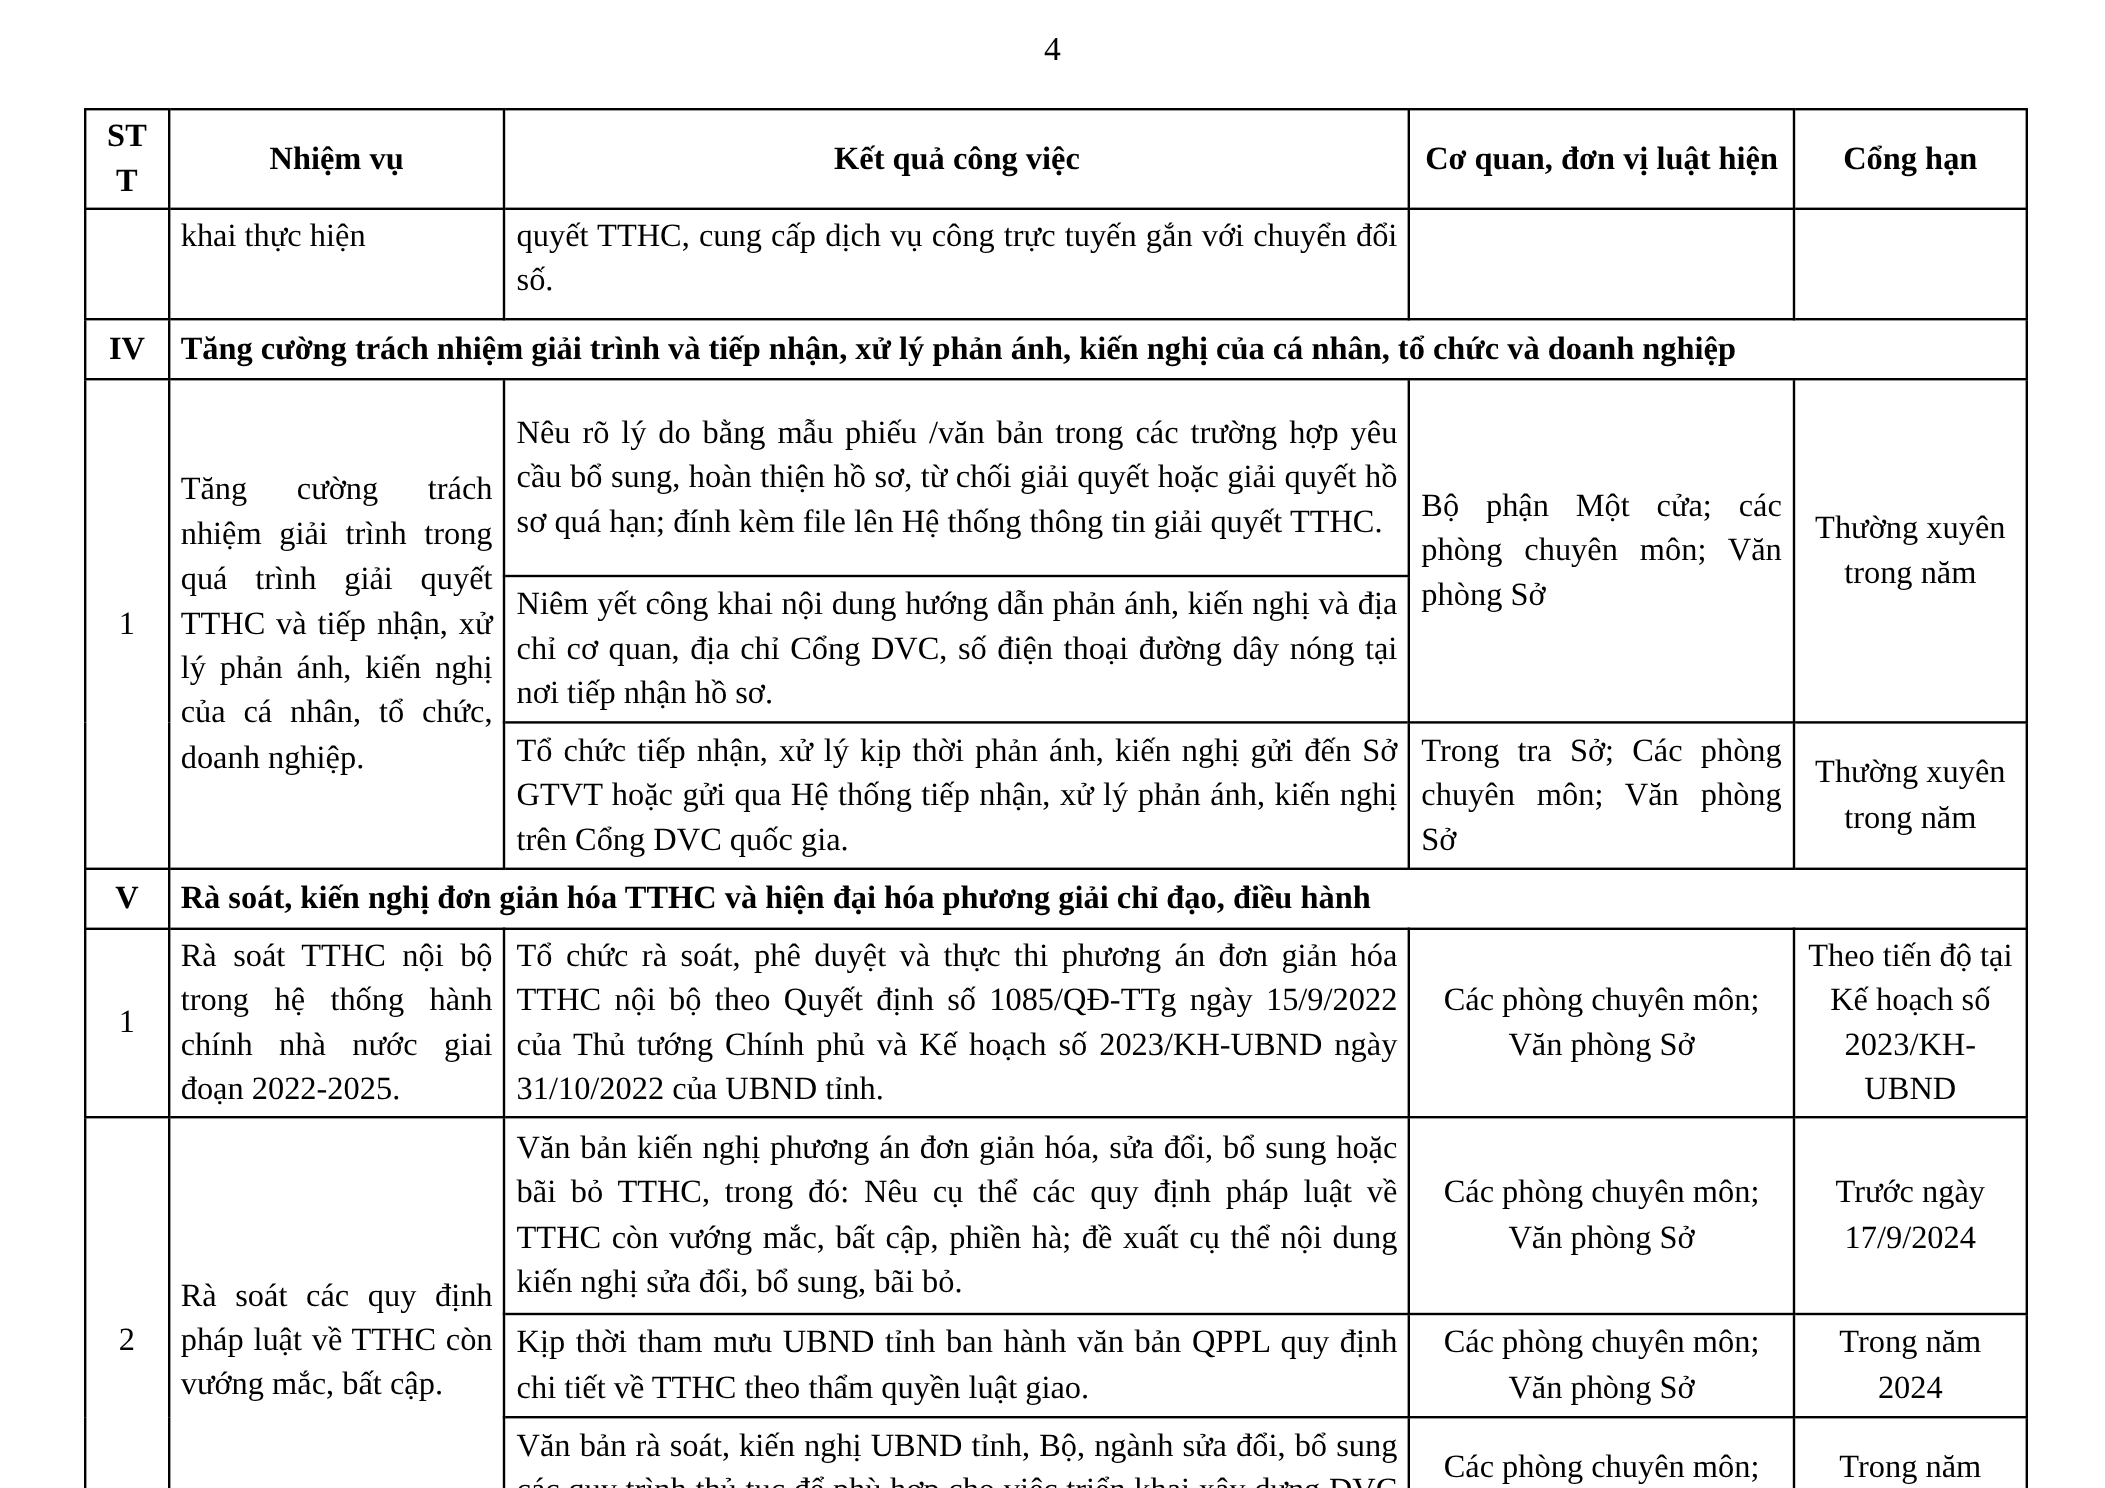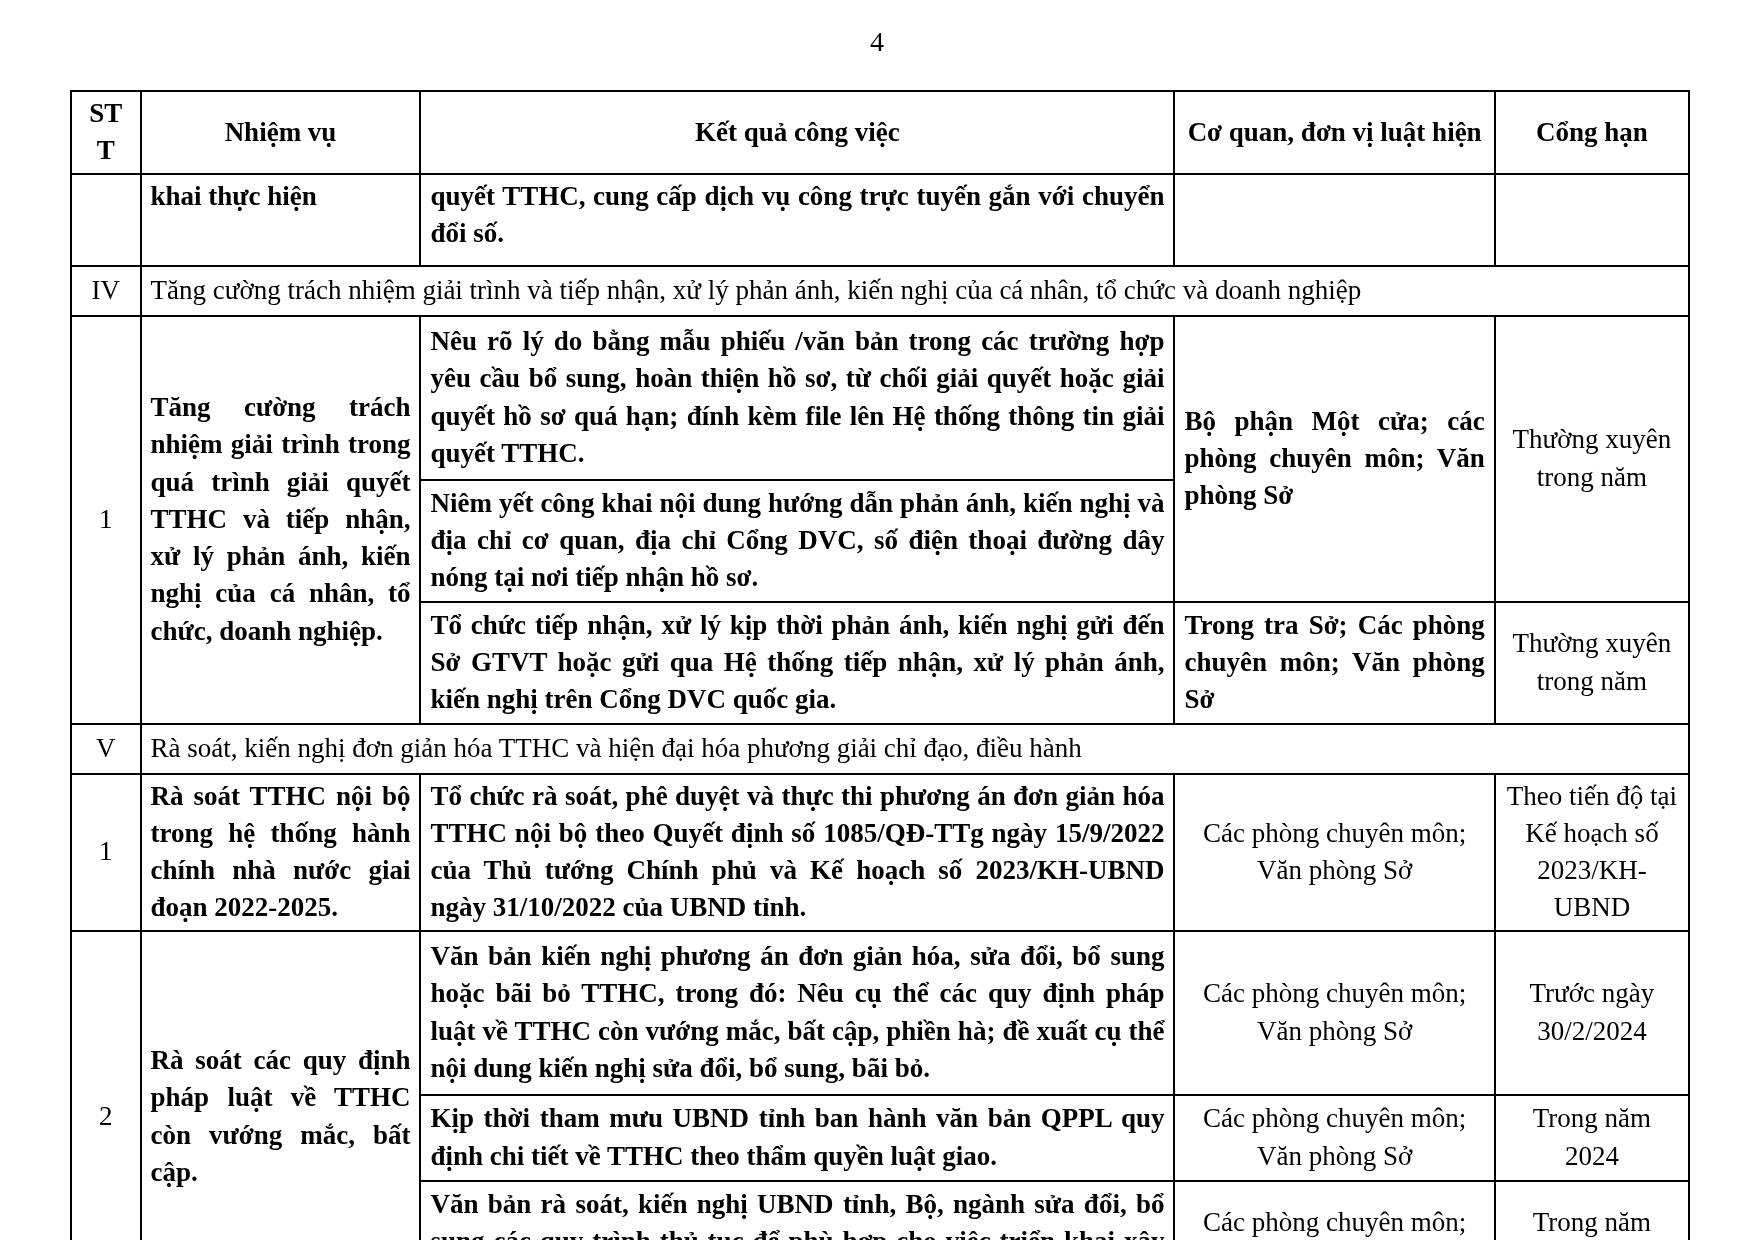--- a/index.html
+++ b/index.html
@@ -40,24 +40,24 @@
     vertical-align: middle;
     overflow: hidden;
     word-wrap: break-word;
   }
   th {
     font-weight: bold;
     text-align: center;
     height: 50px;
   }
   .c  { text-align: center; }
-  .j  { text-align: justify; font-weight: bold; }
+  .j  { text-align: justify; }
   .l  { text-align: left; }
   .top { vertical-align: top !important; }
-  tr.section-row td { font-weight: normal; height: 42px; }
+  tr.section-row td { font-weight: bold; height: 42px; }
   .h-cont  { height: 84px; }
   .h-iv-a  { height: 156px; }
   .h-iv-b  { height: 114px; }
   .h-iv-c  { height: 114px; }
   .h-v1    { height: 148px; }
   .h-v2a   { height: 156px; }
   .h-v2b   { height: 78px; margin-top: 32px; }
   .h-v2c   { height: 114px; }
 </style>
 </head>
@@ -127,21 +127,21 @@
       <td class="j">Tổ chức rà soát, phê duyệt và thực thi phương án đơn giản hóa TTHC nội bộ theo Quyết định số 1085/QĐ-TTg ngày 15/9/2022 của Thủ tướng Chính phủ và Kế hoạch số 2023/KH-UBND ngày 31/10/2022 của UBND tỉnh.</td>
       <td class="c">Các phòng chuyên môn; Văn phòng Sở</td>
       <td class="c">Theo tiến độ tại Kế hoạch số 2023/KH-UBND</td>
     </tr>
 
     <tr>
       <td rowspan="3" class="c">2</td>
       <td rowspan="3" class="j">Rà soát các quy định pháp luật về TTHC còn vướng mắc, bất cập.</td>
       <td class="j h-v2a">Văn bản kiến nghị phương án đơn giản hóa, sửa đổi, bổ sung hoặc bãi bỏ TTHC, trong đó: Nêu cụ thể các quy định pháp luật về TTHC còn vướng mắc, bất cập, phiền hà; đề xuất cụ thể nội dung kiến nghị sửa đổi, bổ sung, bãi bỏ.</td>
       <td class="c">Các phòng chuyên môn; Văn phòng Sở</td>
-      <td class="c">Trước ngày 30/2/2024</td>
+      <td class="c">Trước ngày 17/9/2024</td>
     </tr>
 
     <tr>
       <td class="j h-v2b">Kịp thời tham mưu UBND tỉnh ban hành văn bản QPPL quy định chi tiết về TTHC theo thẩm quyền luật giao.</td>
       <td class="c">Các phòng chuyên môn; Văn phòng Sở</td>
       <td class="c">Trong năm 2024</td>
     </tr>
 
     <tr>
       <td class="j h-v2c">Văn bản rà soát, kiến nghị UBND tỉnh, Bộ, ngành sửa đổi, bổ sung các quy trình thủ tục để phù hợp cho việc triển khai xây dựng DVC trực tuyến.</td>

